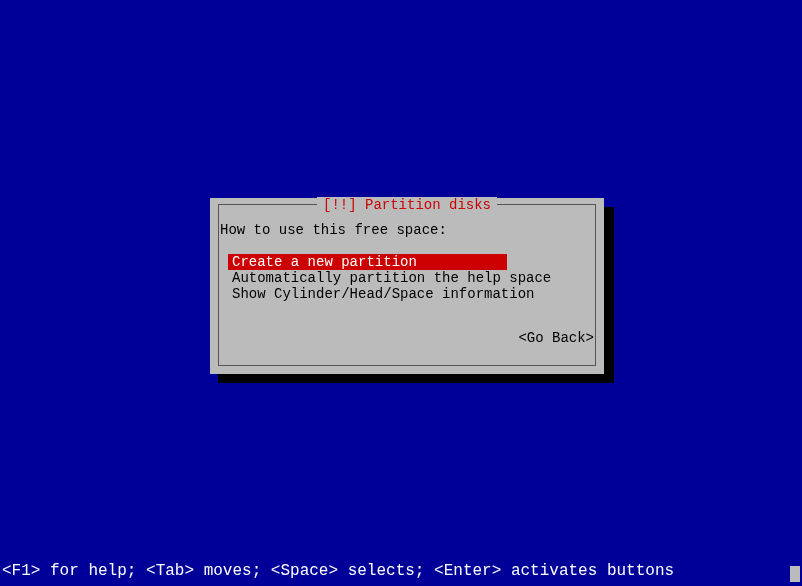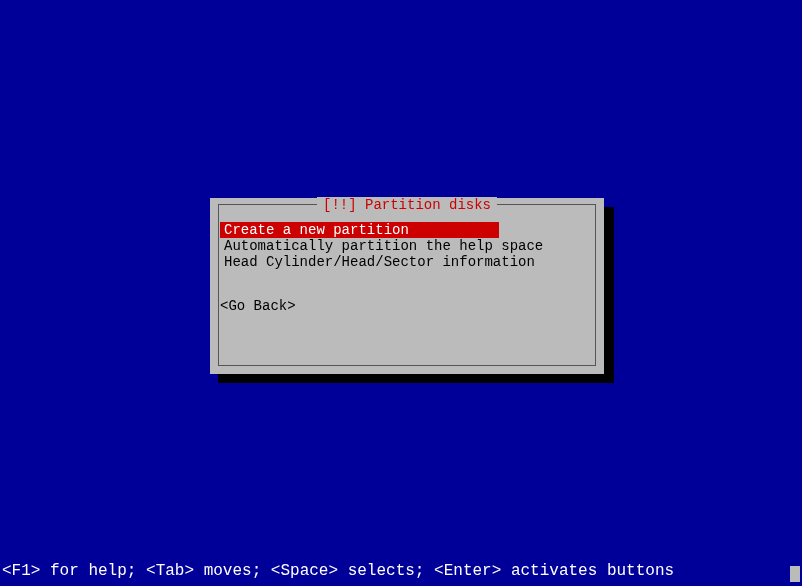--- a/index.html
+++ b/index.html
@@ -52,35 +52,37 @@
       white-space: nowrap;
     }
     .dialog-content {
       padding: 24px 10px 10px 10px;
       color: #000000;
     }
     .prompt-text {
       margin-bottom: 16px;
     }
     .menu-list {
+      margin-left: 8px;
     }
     .menu-item {
       padding: 0 4px;
       white-space: nowrap;
       cursor: pointer;
     }
     .menu-item.selected {
       background-color: #cc0000;
       color: #ffffff;
       display: inline-block;
       padding-right: 90px;
     }
     .go-back {
       margin-top: 28px;
       cursor: pointer;
+      text-align: right;
     }
     .status-bar {
       position: absolute;
       bottom: 6px;
       left: 2px;
       right: 2px;
       color: #ffffff;
       font-size: 16px;
       white-space: nowrap;
     }
@@ -96,23 +98,24 @@
 </head>
 <body>
 
 <div class="dialog-shadow"></div>
 
 <div class="dialog">
   <div class="dialog-border">
     <div class="dialog-title">[!!] Partition disks</div>
   </div>
   <div class="dialog-content">
+    <div class="prompt-text">How to use this free space:</div>
     <div class="menu-list">
       <div><span class="menu-item selected">Create a new partition</span></div>
       <div><span class="menu-item">Automatically partition the help space</span></div>
-      <div><span class="menu-item">Head Cylinder/Head/Sector information</span></div>
+      <div><span class="menu-item">Show Cylinder/Head/Space information</span></div>
     </div>
     <div class="go-back">&lt;Go Back&gt;</div>
   </div>
 </div>
 
 <div class="status-bar">&lt;F1&gt; for help; &lt;Tab&gt; moves; &lt;Space&gt; selects; &lt;Enter&gt; activates buttons</div>
 <div class="status-cursor"></div>
 
 </body></html>

